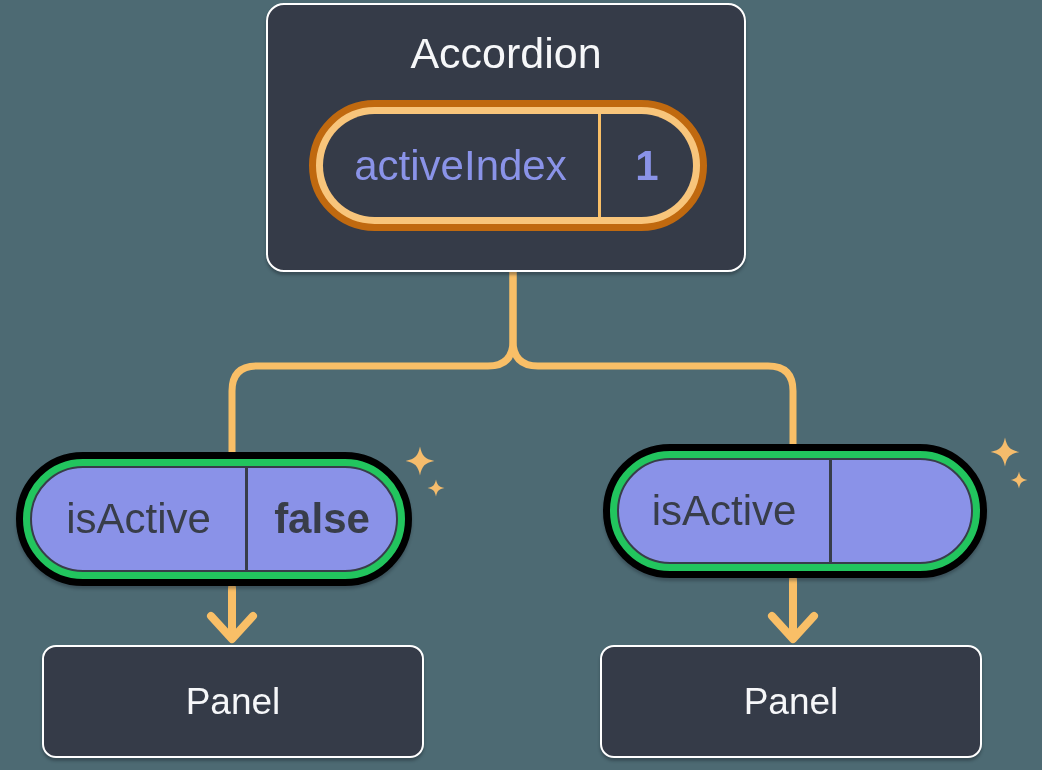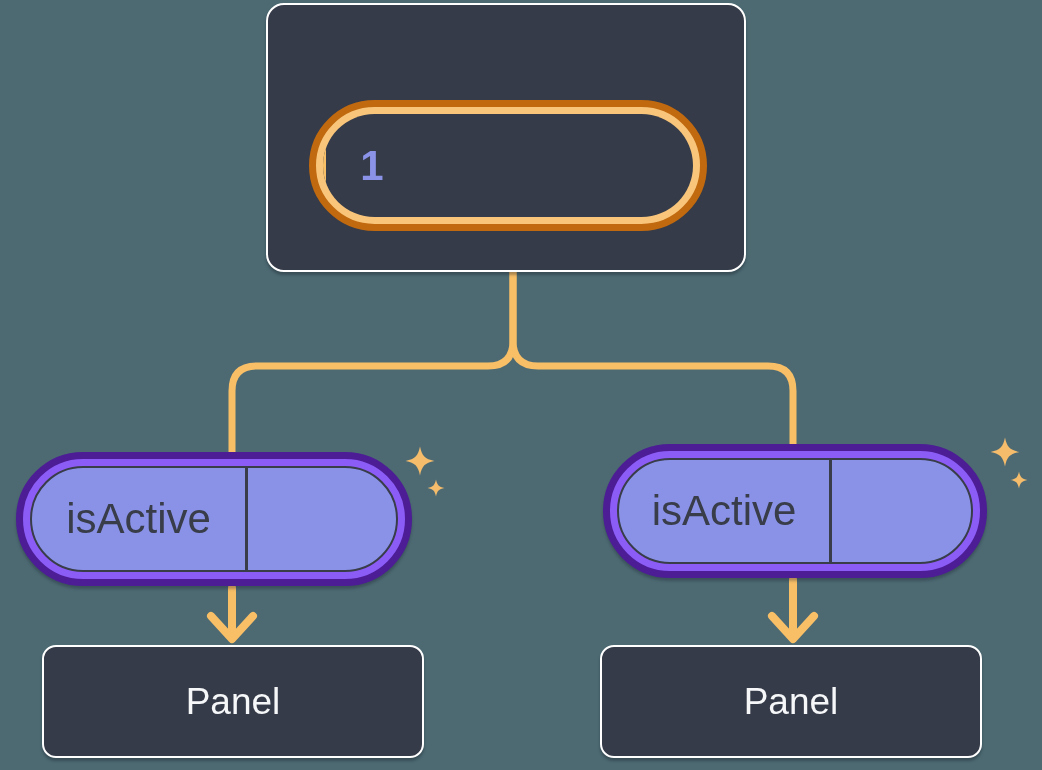--- a/index.html
+++ b/index.html
@@ -62,22 +62,22 @@
     justify-content: center;
     font-size: 42px;
     color: #8a93e8;
   }
   .state-cell.name { flex: 1; }
   .state-divider { width: 3px; background: #f9bf67; }
   .state-cell.value { width: 92px; font-weight: 700; }
   
   .prop-pill-outer {
     position: absolute;
-    border: 7px solid #4c1d95;
-    background: #8b5cf6;
+    border: 7px solid #000000;
+    background: #22c55e;
     border-radius: 999px;
     padding: 7px;
     box-sizing: border-box;
     box-shadow: 0 3px 3px rgba(20,25,35,0.3);
   }
   .prop-left  { left: 16px;  top: 452px; width: 396px; height: 134px; }
   .prop-right { left: 603px; top: 444px; width: 384px; height: 134px; }
   .prop-pill-inner {
     width: 100%; height: 100%;
     background: #8a92e8;
@@ -149,32 +149,35 @@
         <use href="#spark" transform="translate(436,488) scale(0.47)"></use>
       </g>
       <g>
         <use href="#spark" transform="translate(1005,452) scale(0.8)"></use>
         <use href="#spark" transform="translate(1019,480) scale(0.47)"></use>
       </g>
     </g>
   </svg>
 
   <div class="node accordion-node">
+    <div class="accordion-title">Accordion</div>
     <div class="state-pill-outer">
       <div class="state-pill-inner">
+        <div class="state-cell name">activeIndex</div>
         <div class="state-divider"></div>
         <div class="state-cell value">1</div>
       </div>
     </div>
   </div>
 
   <div class="prop-pill-outer prop-left">
     <div class="prop-pill-inner">
       <div class="prop-cell name-l">isActive</div>
       <div class="prop-divider"></div>
+      <div class="prop-cell value">false</div>
     </div>
   </div>
 
   <div class="prop-pill-outer prop-right">
     <div class="prop-pill-inner">
       <div class="prop-cell name-r">isActive</div>
       <div class="prop-divider"></div>
     </div>
   </div>
 

